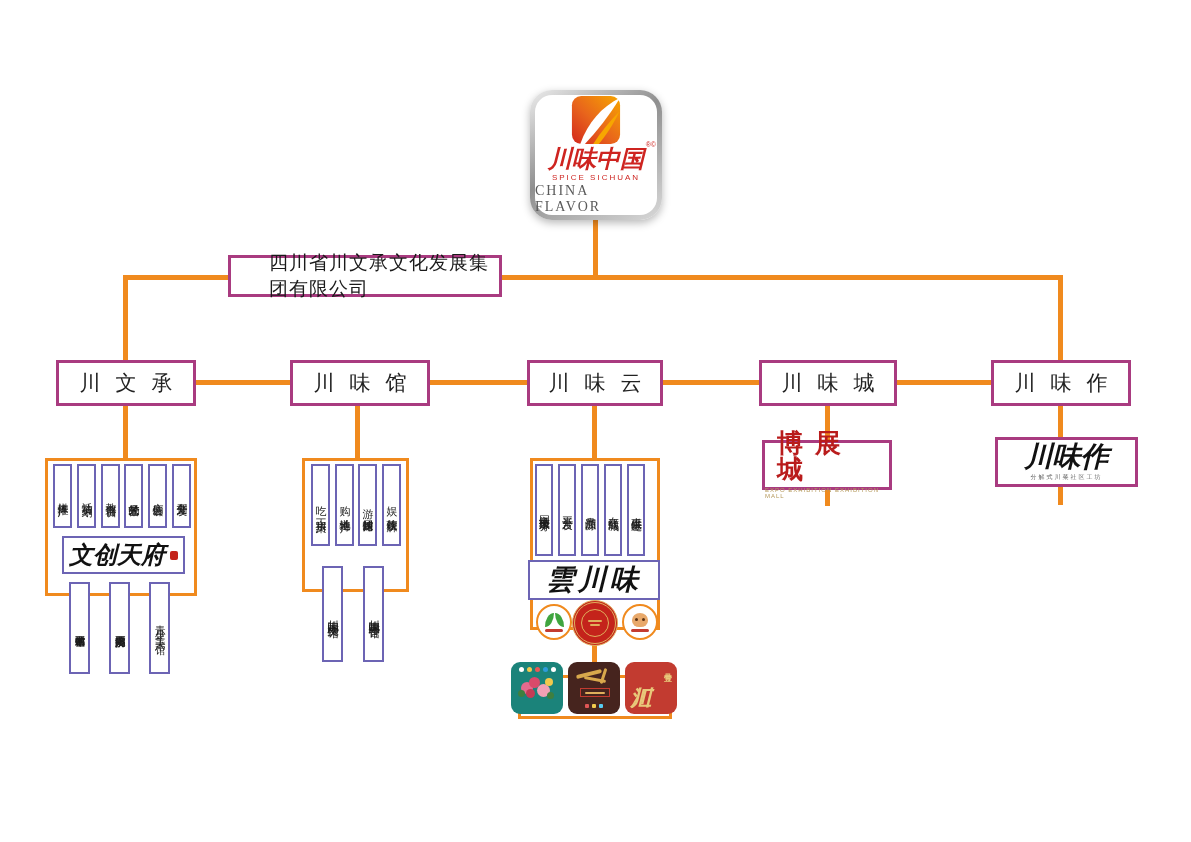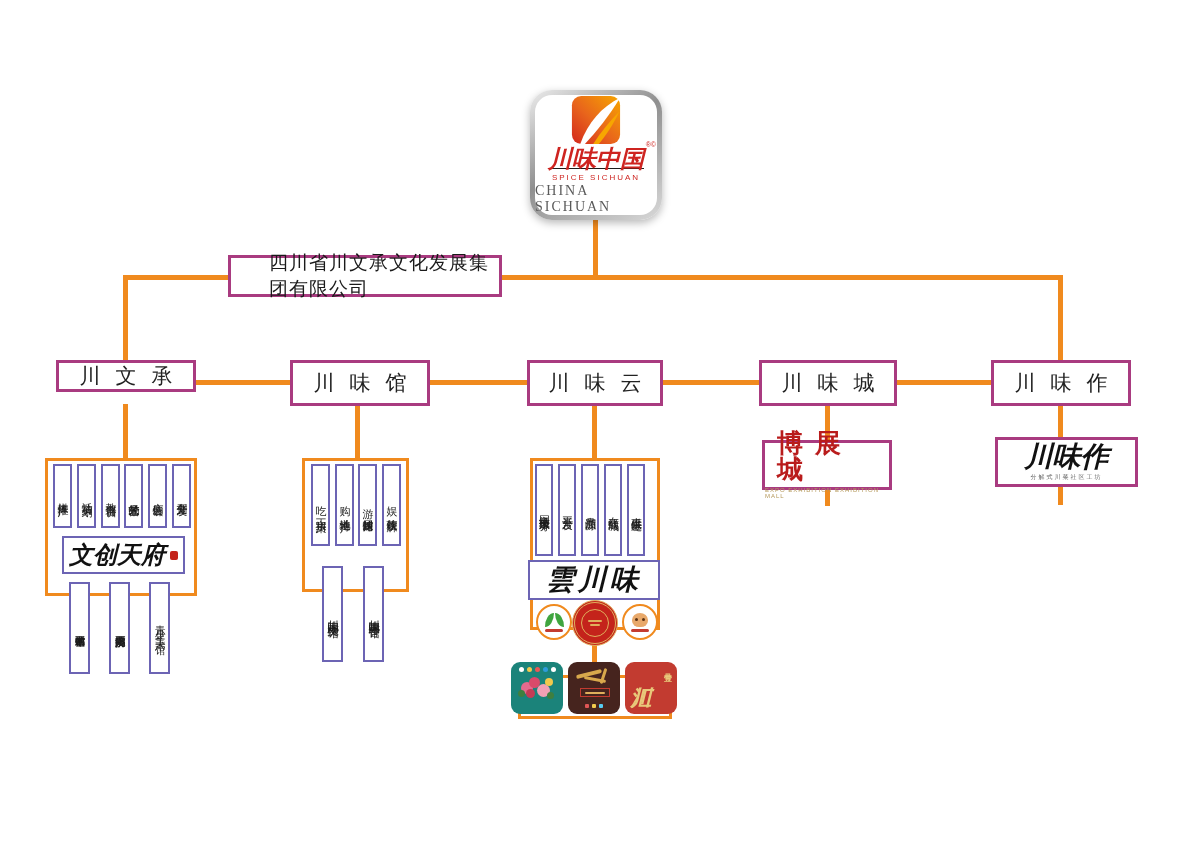--- a/index.html
+++ b/index.html
@@ -43,21 +43,21 @@
   .workshop{flex-direction:column;}
   .workshop-caption{color:#666;font-size:6px;letter-spacing:2px;margin-top:2px;}
 
   
   .logo{position:absolute;left:530px;top:90px;width:122px;height:120px;border-radius:22px;
         border:5px solid transparent;
         background:linear-gradient(#fff,#fff) padding-box,
                    linear-gradient(145deg,#ececec,#8f8f8f 45%,#d9d9d9) border-box;
         box-shadow:0 3px 8px rgba(0,0,0,.28);
         display:flex;flex-direction:column;align-items:center;justify-content:center;z-index:3;}
-  .logo-name-row{position:relative;margin-top:2px;text-decoration:underline;}
+  .logo-name-row{position:relative;margin-top:2px;}
   .logo-name{font-family:"DejaVu Serif","Liberation Serif",serif;font-style:italic;font-weight:bold;
              font-size:24px;color:#CE2420;line-height:1;}
   .logo-marks{position:absolute;right:-12px;top:-6px;font-size:7px;color:#CE2420;}
   .logo-sub1{font-size:8px;color:#CE2420;letter-spacing:2px;font-weight:normal;margin-top:2px;}
   .logo-sub2{font-family:"Liberation Serif","DejaVu Serif",serif;font-size:14px;color:#5a5a5a;
              letter-spacing:2px;margin-top:1px;}
 
   
   .circle{position:absolute;border-radius:50%;z-index:3;box-sizing:border-box;}
   .ring{background:#fff;border:2px solid #F08A1E;display:flex;flex-direction:column;
@@ -132,28 +132,28 @@
       </defs>
       <rect x="1" y="1" width="52" height="52" rx="10" fill="url(#lg)"></rect>
       <path d="M10 53 C 18 30, 33 13, 53 3 C 41 23, 28 39, 15 53 Z" fill="#ffffff"></path>
       <path d="M24 53 C 32 40, 42 28, 52 18 C 46 32, 37 44, 30 53 Z" fill="#F7A600"></path>
     </svg>
     <div class="logo-name-row">
       <span class="logo-name">川味中国</span>
       <span class="logo-marks">®©</span>
     </div>
     <div class="logo-sub1">SPICE SICHUAN</div>
-    <div class="logo-sub2">CHINA SICHUAN</div>
+    <div class="logo-sub2">CHINA FLAVOR</div>
   </div>
 
   <div class="wbox magenta company" style="left:228px;top:255px;width:274px;height:42px;">
     <span>四川省川文承文化发展集团有限公司</span>
   </div>
 
-  <div class="wbox magenta division" style="left:56px;top:360px;width:140px;height:32px;">
+  <div class="wbox magenta division" style="left:56px;top:360px;width:140px;height:46px;">
     <span>川文承</span>
   </div>
   <div class="wbox magenta division" style="left:290px;top:360px;width:140px;height:46px;">
     <span>川味馆</span>
   </div>
   <div class="wbox magenta division" style="left:527px;top:360px;width:136px;height:46px;">
     <span>川味云</span>
   </div>
   <div class="wbox magenta division" style="left:759px;top:360px;width:138px;height:46px;">
     <span>川味城</span>

